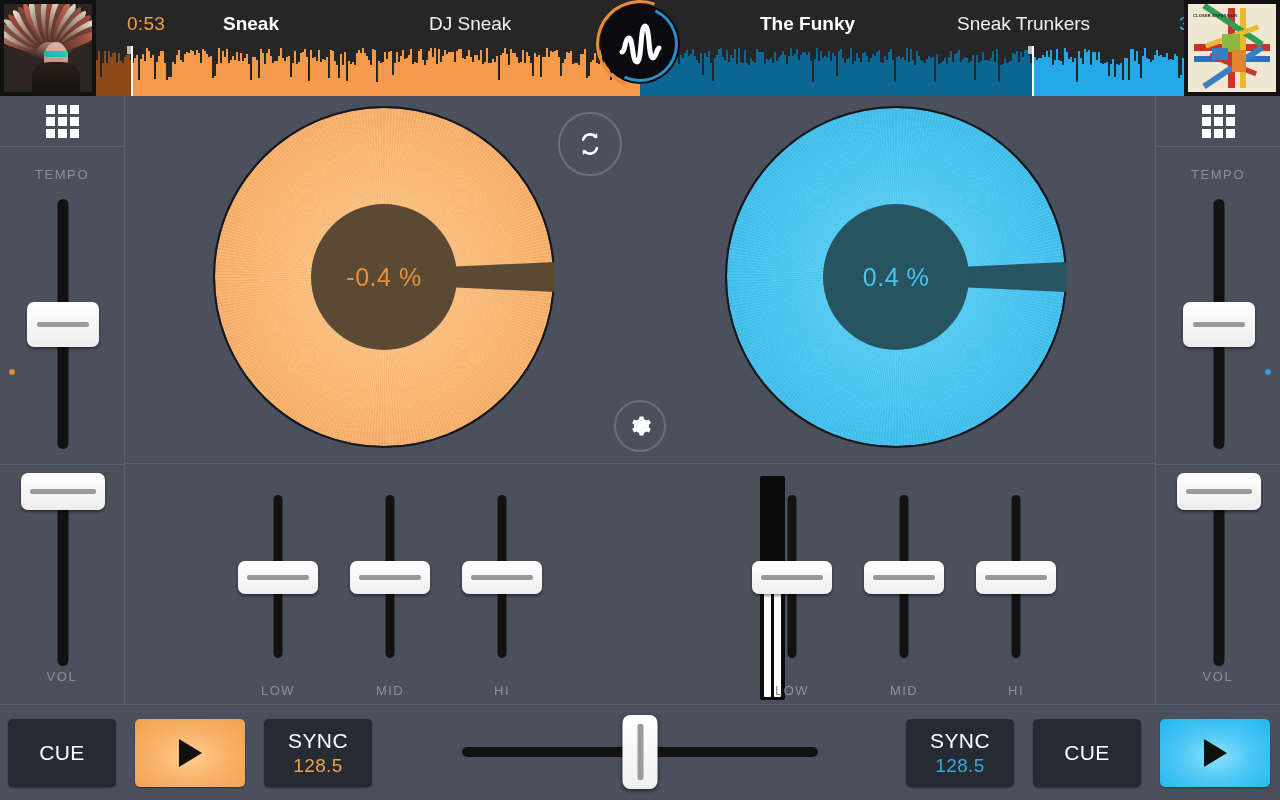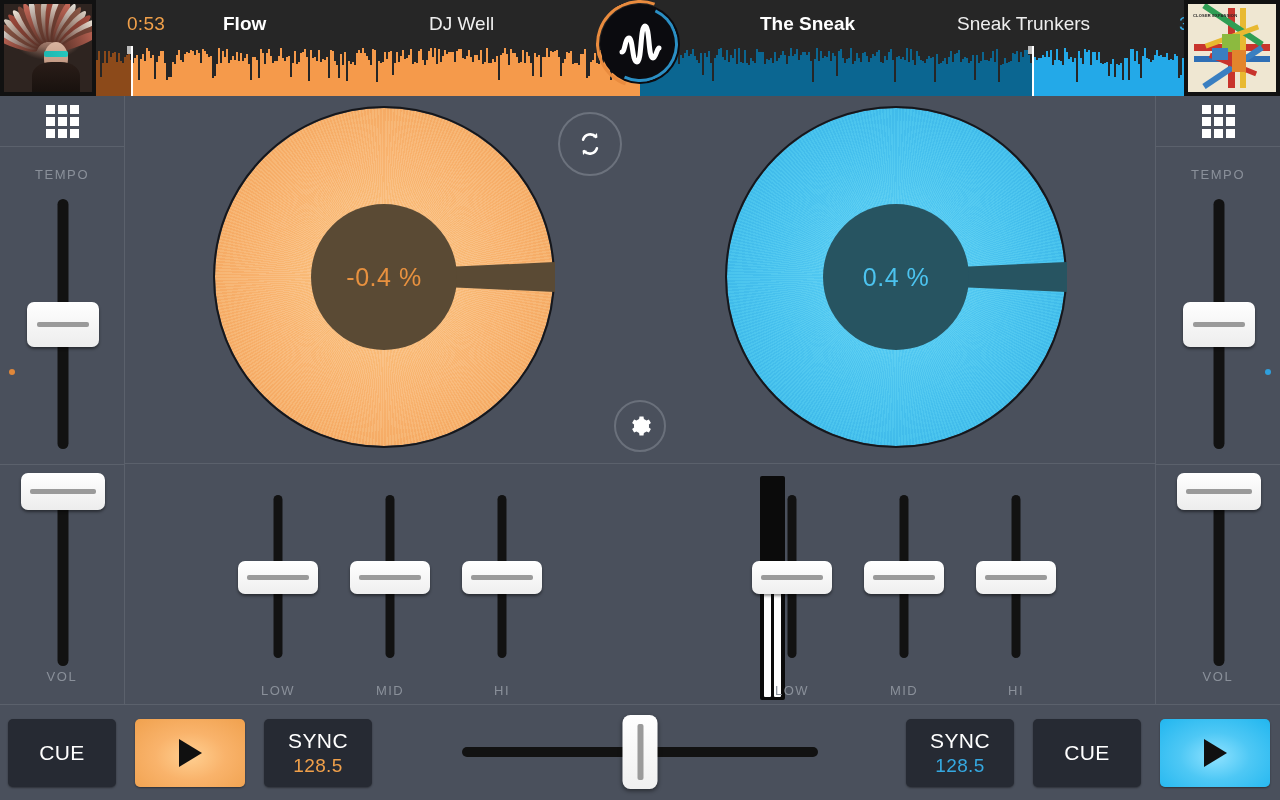--- a/index.html
+++ b/index.html
@@ -280,22 +280,22 @@
           </div>
         <div class="art-left-face"></div>
         <div class="art-left-eyes"></div>
         <div class="art-left-hair"></div>
       </div>
     </div>
 
     <div class="deck-meta">
       <div class="meta-row">
         <span class="meta-time left" style="position:absolute;left:31px;">0:53</span>
-        <span class="meta-title" style="position:absolute;left:127px;">Flow</span>
-        <span class="meta-artist" style="position:absolute;left:333px;">DJ Well</span>
+        <span class="meta-title" style="position:absolute;left:127px;">Sneak</span>
+        <span class="meta-artist" style="position:absolute;left:333px;">DJ Sneak</span>
       </div>
       <div class="wave-wrap">
         <div class="wave-canvas" id="wave-left">
             <div class="wave-bar" style="left:0px;height:35.8px;background:#8c4a1a;"></div>
             <div class="wave-bar" style="left:2px;height:44.6px;background:#8c4a1a;"></div>
             <div class="wave-bar" style="left:4px;height:19.2px;background:#8c4a1a;"></div>
             <div class="wave-bar" style="left:6px;height:32.9px;background:#8c4a1a;"></div>
             <div class="wave-bar" style="left:8px;height:44.9px;background:#8c4a1a;"></div>
             <div class="wave-bar" style="left:10px;height:33.3px;background:#8c4a1a;"></div>
             <div class="wave-bar" style="left:12px;height:45.0px;background:#8c4a1a;"></div>
@@ -574,21 +574,21 @@
       <div class="logo-disc"></div>
       <div class="logo-ring-o"></div>
       <div class="logo-ring-b"></div>
       <svg class="logo-wave" width="48" height="52" viewBox="0 0 48 52">
         <path d="M6 34 C9 34 9 20 13 20 C17 20 16 44 21 44 C26 44 24 8 29 8 C34 8 32 40 37 40 C40 40 41 30 43 30" fill="none" stroke="#ffffff" stroke-width="5" stroke-linecap="round" stroke-linejoin="round"></path>
       </svg>
     </div>
 
     <div class="deck-meta">
       <div class="meta-row">
-        <span class="meta-title" style="position:absolute;left:120px;">The Sneak</span>
+        <span class="meta-title" style="position:absolute;left:120px;">The Funky</span>
         <span class="meta-artist" style="position:absolute;left:317px;">Sneak Trunkers</span>
         <span class="meta-time right" style="position:absolute;left:539px;">3:36</span>
       </div>
       <div class="wave-wrap">
         <div class="wave-canvas" id="wave-right">
             <div class="wave-bar" style="left:0px;height:35.7px;background:#0b6691;"></div>
             <div class="wave-bar" style="left:2px;height:17.0px;background:#0b6691;"></div>
             <div class="wave-bar" style="left:4px;height:35.7px;background:#0b6691;"></div>
             <div class="wave-bar" style="left:6px;height:40.6px;background:#0b6691;"></div>
             <div class="wave-bar" style="left:8px;height:32.5px;background:#0b6691;"></div>

